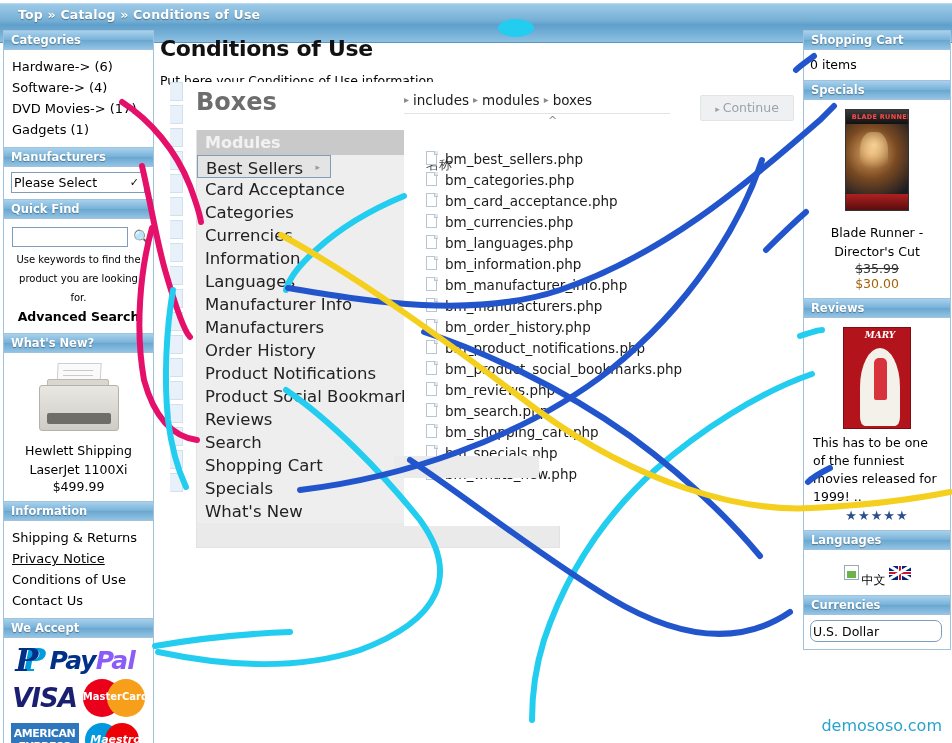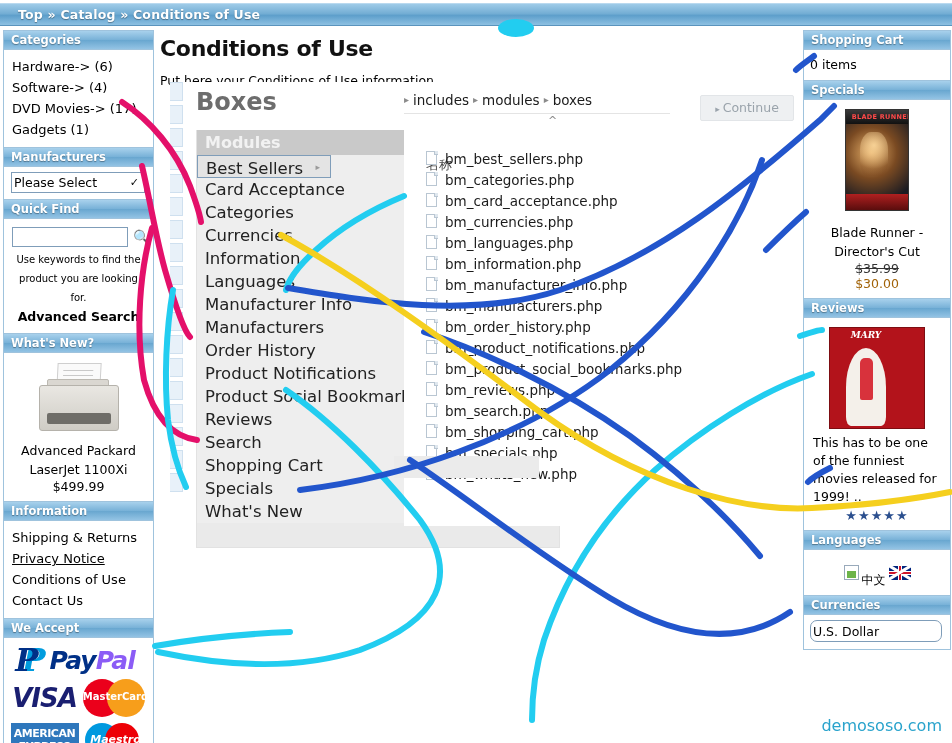--- a/index.html
+++ b/index.html
@@ -9,21 +9,21 @@
     font-family:"DejaVu Sans", sans-serif;
     font-size:13px;
     background:#ffffff;
     position:relative;
     overflow:hidden;
     color:#000;
   }
 
   
   #topbar{
-    position:absolute; left:0; top:3px; width:952px; height:23px;
+    position:absolute; left:0; top:3px; width:952px; height:40px;
     background:linear-gradient(to bottom,#9ecbe8 0%,#74aed4 45%,#5e9fcb 55%,#8dc0e2 100%);
     border-top:1px solid #b9d9ef; border-bottom:1px solid #5b94bd;
   }
   #topbar .crumb{
     position:absolute; left:18px; top:3px;
     color:#ffffff; font-weight:bold; font-size:12.5px;
     text-shadow:0 1px 1px rgba(0,0,0,.35);
     letter-spacing:.2px;
   }
 
@@ -170,21 +170,21 @@
 
   .dvd{ width:64px; height:102px; margin:3px auto 12px auto; background:#3b82f6; border:1px solid #333; position:relative; overflow:hidden; }
   .dvd .band{ position:absolute; left:0; top:0; width:72px; height:14px; background:linear-gradient(to bottom,#3a3a3a,#111); }
   .dvd .band b{ color:#ff4a4a; font-size:6.5px; display:block; text-align:center; line-height:14px; letter-spacing:.3px;}
   .dvd .art{ position:absolute; left:0; top:14px; width:72px; height:72px;
      background:radial-gradient(circle at 35% 40%, #e8b16a 0%, #7a4a22 40%, #1b1b22 80%);
   }
   .dvd .art:after{ content:""; position:absolute; left:14px; top:8px; width:28px; height:44px; background:radial-gradient(circle at 50% 30%, rgba(255,220,160,.85), rgba(120,60,20,.1) 70%); border-radius:40% 40% 30% 30%; }
   .dvd .bot{ position:absolute; left:0; bottom:0; width:72px; height:16px; background:linear-gradient(to bottom,#b02020,#5a0d0d); }
 
-  .review-img{ width:96px; height:102px; margin:3px auto 3px auto; background:#b3131b; border:1px solid #7d0d12; position:relative; overflow:hidden;padding-left:16px;}
+  .review-img{ width:68px; height:102px; margin:3px auto 3px auto; background:#b3131b; border:1px solid #7d0d12; position:relative; overflow:hidden;padding-left:16px;}
   .review-img .t{ position:absolute; left:0; top:3px; width:72px; text-align:center; color:#fff; font:italic bold 9px "DejaVu Serif",serif; line-height:9px;}
   .review-img .hole{ position:absolute; left:16px; top:20px; width:40px; height:78px; background:#f4f0ea; border-radius:50% 50% 12% 12%; }
   .review-img .fig{ position:absolute; left:30px; top:30px; width:13px; height:42px; background:#d8323c; border-radius:5px 5px 2px 2px;}
   .review-txt{ font-size:12.5px; line-height:18px; padding:2px 1px 0 1px; }
   .stars{ text-align:center; color:#2b4f8e; font-size:13px; letter-spacing:1px; margin-top:2px;}
 
   .langrow{ display:flex; align-items:center; justify-content:center; gap:3px; padding:4px 0 2px 0; }
   .cnicon{ width:15px; height:15px; background:#fff; border:1px solid #9ab; position:relative; }
   .cnicon:after{ content:""; position:absolute; left:2px; top:5px; width:9px; height:7px; background:#6cb44a; }
   .cntxt{ font-size:12px;margin-top:16px; }
@@ -255,21 +255,21 @@
       <div class="printer">
         <div class="paper">
             <i style="top:6px"></i>
             <i style="top:11px"></i>
             <i style="top:16px"></i>
           </div>
         <div class="top"></div>
         <div class="body"></div>
         <div class="tray"></div>
       </div>
-      <div class="prodname">Advanced Packard</div>
+      <div class="prodname">Hewlett Shipping</div>
       <div class="prodname">LaserJet 1100Xi</div>
       <div class="price">$499.99</div>
     </div>
   </div>
 
   <div class="box">
     <div class="box-head">Information</div>
     <div class="box-body">
       <a class="lnk">Shipping &amp; Returns</a>
       <a class="lnk u">Privacy Notice</a>

